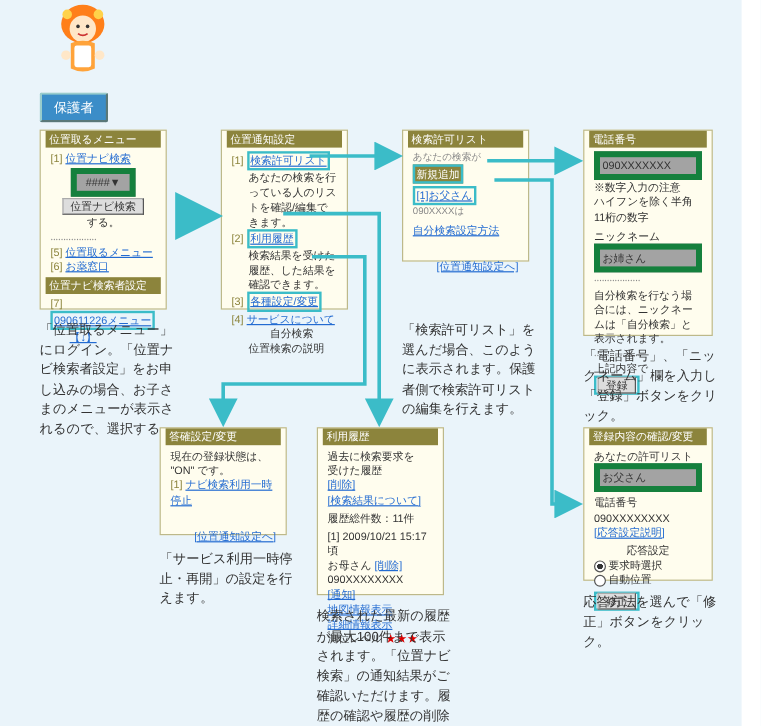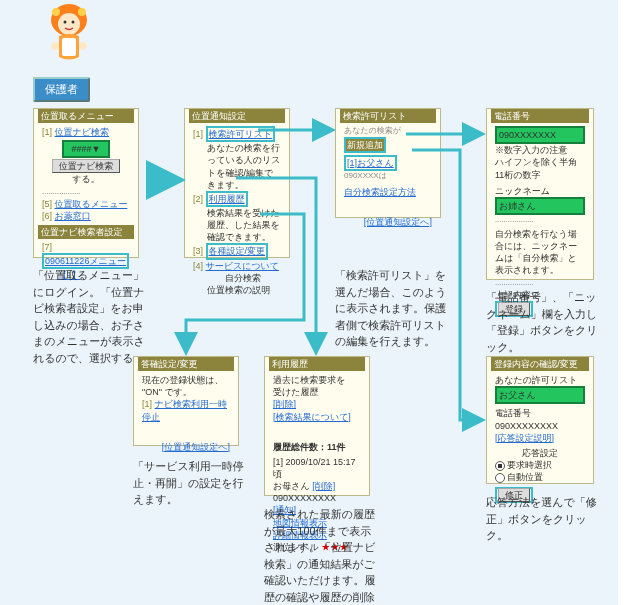--- a/index.html
+++ b/index.html
@@ -11,21 +11,21 @@
   .panel .bar2 { background:#8c843c; color:#fff; padding:1px 3px; margin:3px -4px 2px -4px; font-size:9px; }
   .panel a { color:#236bd1; text-decoration:underline; }
   .cap { position:absolute; font-size:11px; line-height:1.5; color:#333; }
   .kidx { color:#8c843c; }
   .red { color:#c00;text-align:center; }
   .boxlink { border:2px solid #3bbcc8; display:inline-block; padding:0 1px; }
   .btn { background:#ddd; border:1px outset #aaa; padding:1px 6px; font-size:9px; }
   .radio { display:inline-block; width:8px; height:8px; border:1px solid #555; border-radius:50%; vertical-align:middle; margin-right:2px; background:#fff; }
   .radio.sel { background: radial-gradient(circle,#333 0 40%,#fff 41% 100%); }
   .rt { text-align:right; }
-  .input { background:#22c55e; border:2px solid #15803d; padding:1px 2px; display:block; }
+  .input { background:#a3a3a3; border:5px solid #15803d; padding:1px 2px; display:block; }
   .stars { color:#d00; }
   svg.arrow { position:absolute; overflow:visible; }
   .panel .tiny { font-size:8px; color:#888; }
 </style>
 </head>
 <body>
 
 <div class="stage">
 
 <svg class="avatar" width="50" height="70">
@@ -107,21 +107,21 @@
   <div class="rt" style="margin-top:18px;"><a class="red">[位置通知設定へ]</a></div>
 </div>
 <div class="cap" style="left:133px; top:458px; width:120px;">「サービス利用一時停止・再開」の設定を行えます。</div>
 
 <div class="panel" style="left:264px; top:356px; width:106px; height:140px;">
   <div class="bar">利用履歴</div>
   <div style="white-space:pre-line;">過去に検索要求を
 受けた履歴</div>
   <div><a class="red">[削除]</a></div>
   <div><a class="red">[検索結果について]</a></div>
-  <div style="margin-top:18px;font-weight:bold;">履歴総件数：11件</div>
+  <div style="margin-top:3px;">履歴総件数：11件</div>
   <div style="margin-top:3px;">[1] 2009/10/21 15:17 頃</div>
   <div><span>お母さん </span><a class="red">[削除]</a></div>
   <div>090XXXXXXXX</div>
   <div><a class="red">[通知]</a></div>
   <div><a>地図情報表示</a></div>
   <div><a>詳細情報表示</a></div>
   <div><span>測位レベル </span><span class="stars">★★★</span></div>
 </div>
 <div class="cap" style="left:264px; top:506px; width:115px;">検索された最新の履歴が最大100件まで表示されます。「位置ナビ検索」の通知結果がご確認いただけます。履歴の確認や履歴の削除も行えます。</div>
 

